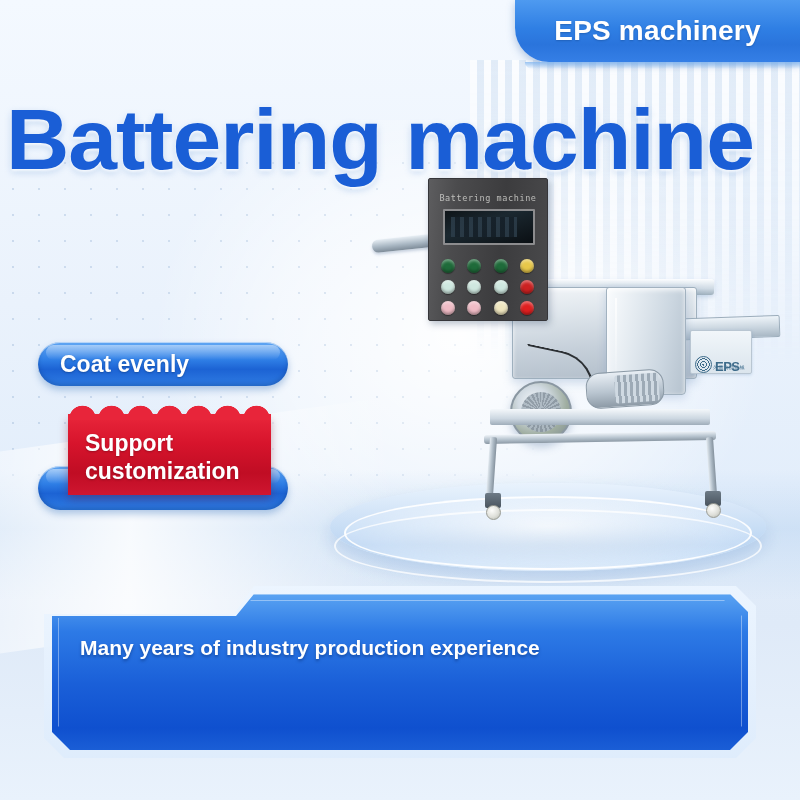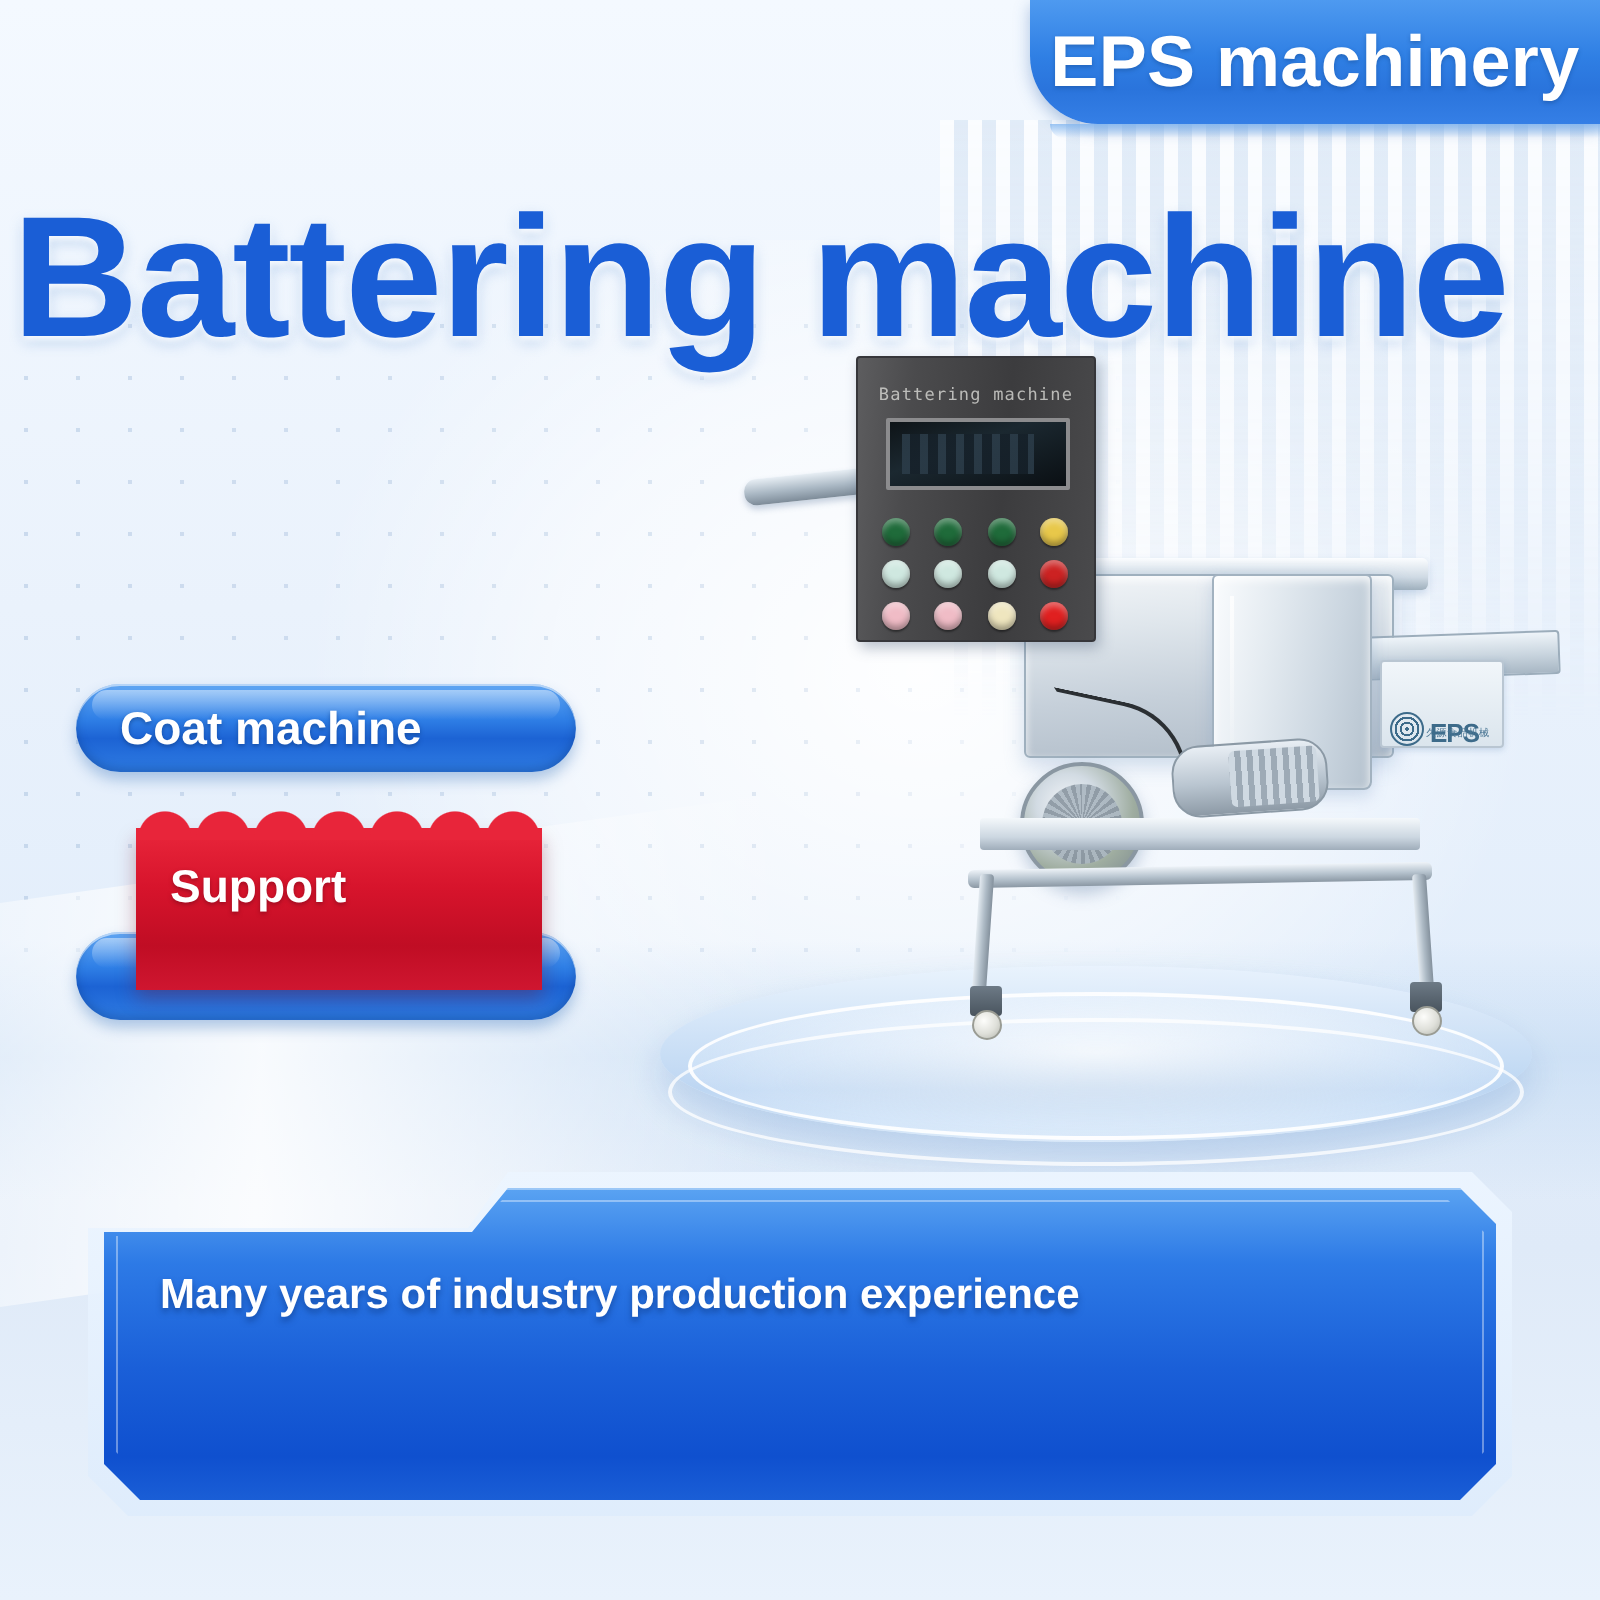--- a/index.html
+++ b/index.html
@@ -66,21 +66,21 @@
     background:linear-gradient(180deg,#4e9af0 0%,#2f7fe4 46%,#2a74dc 72%,#357fe6 100%);
     box-shadow:0 3px 8px rgba(40,95,170,.35);
     display:flex; align-items:center; justify-content:center;
   }
   .header::after{
     content:""; position:absolute; left:10px; right:0; bottom:-7px; height:7px;
     border-bottom-left-radius:30px;
     background:linear-gradient(180deg,rgba(126,180,240,.75),rgba(200,224,248,0));
   }
   .header-title {
-    font-size:36px; font-weight:700; color:#fff; letter-spacing:.2px;
+    font-size:28px; font-weight:700; color:#fff; letter-spacing:.2px;
     text-shadow:0 1px 2px rgba(20,70,140,.45);
     text-align:center;
   }
 
   
   .title {
     position:absolute; left:6px; top:96px; width:790px;
     font-size:86px; line-height:1; font-weight:700;
     color:#1a5ed6;
     letter-spacing:-1px;
@@ -441,29 +441,30 @@
           <span class="mbtn" style="background: rgb(239, 230, 191);"></span>
           <span class="mbtn" style="background: rgb(224, 32, 32);"></span>
         </div>
     </div>
   </div>
 
   <div class="pill" id="pill2">
     <span class="pill-label"></span>
   </div>
   <div class="pill" id="pill1">
-    <span class="pill-label">Coat machine</span>
+    <span class="pill-label">Coat evenly</span>
   </div>
 
   <div class="badge">
     <div class="badge-body"></div>
     <div class="badge-scallop-fill"></div>
     <div class="badge-scallop"></div>
     <div class="badge-text">
       <div>Support</div>
+      <div>customization</div>
     </div>
   </div>
 
   <div class="banner-wrap">
     <div class="banner-glow"></div>
     <div class="banner"></div>
     <div class="banner-inner-line"></div>
     <div class="banner-text">Many years of industry production experience</div>
   </div>
 

